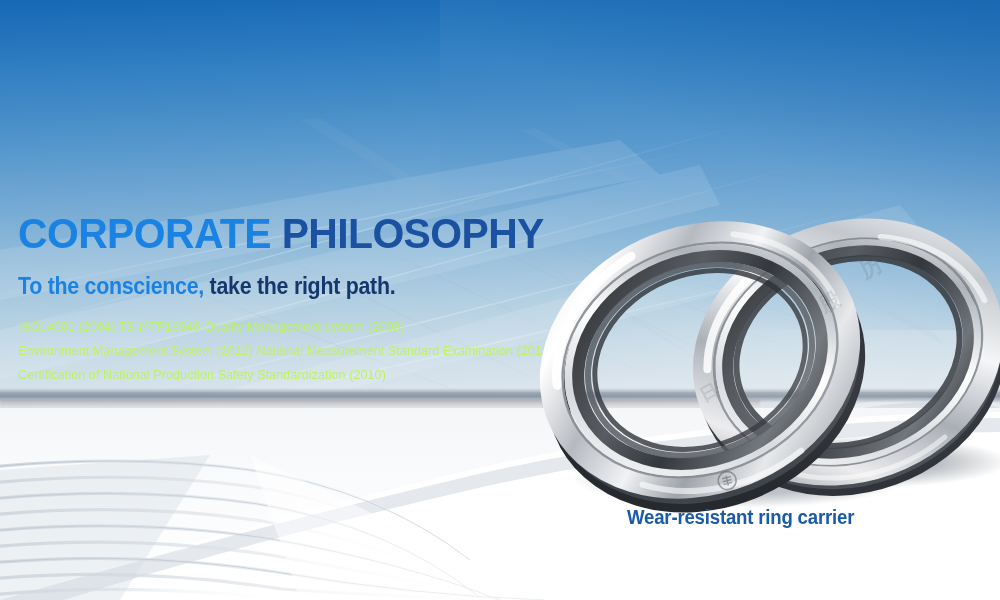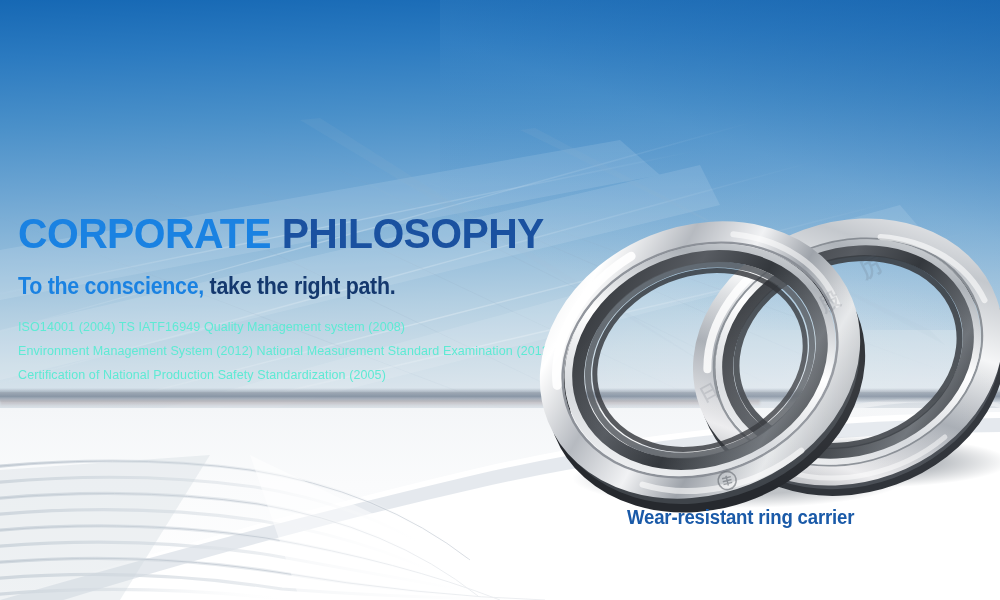--- a/index.html
+++ b/index.html
@@ -88,21 +88,21 @@
   }
   .subtitle .s-a{color:#1a82e2;}
   .subtitle .s-b{color:#14386e;}
 
   .certs{margin:18px 0 0 0;}
   .cert-line{
     margin:0 0 5px 0;
     font-family:"Liberation Sans",sans-serif;
     font-size:12.5px;
     line-height:19px;
-    color:#5eead4;
+    color:#bef264;
     letter-spacing:.1px;
     white-space:nowrap;
   }
 
   
   .rings{position:absolute;left:510px;top:210px;width:490px;height:310px;}
   .rings svg{display:block;}
 
   .ring-soft{
     position:absolute;left:510px;top:210px;width:490px;height:310px;
@@ -249,21 +249,21 @@
 
   <div class="copy">
 
     <h1 class="title"><span class="t-a">CORPORATE</span><span class="t-b"> PHILOSOPHY</span></h1>
 
     <h2 class="subtitle"><span class="s-a">To the conscience,</span><span class="s-b"> take the right path.</span></h2>
 
     <div class="certs">
       <p class="cert-line">ISO14001 (2004)  TS IATF16949 Quality Management system (2008)</p>
       <p class="cert-line">Environment Management System (2012)    National Measurement Standard Examination (2012)</p>
-      <p class="cert-line">Certification of National Production Safety Standardization (2005)</p>
+      <p class="cert-line">Certification of National Production Safety Standardization (2010)</p>
     </div>
   </div>
 
   <div class="rings">
     <svg width="490" height="310" viewBox="0 0 490 310" aria-hidden="true">
       <defs>
 
         <linearGradient id="mOuter" x1="0" y1="0" x2="1" y2="1">
           <stop offset="0" stop-color="#e8eaec"></stop>
           <stop offset=".15" stop-color="#ffffff"></stop>

